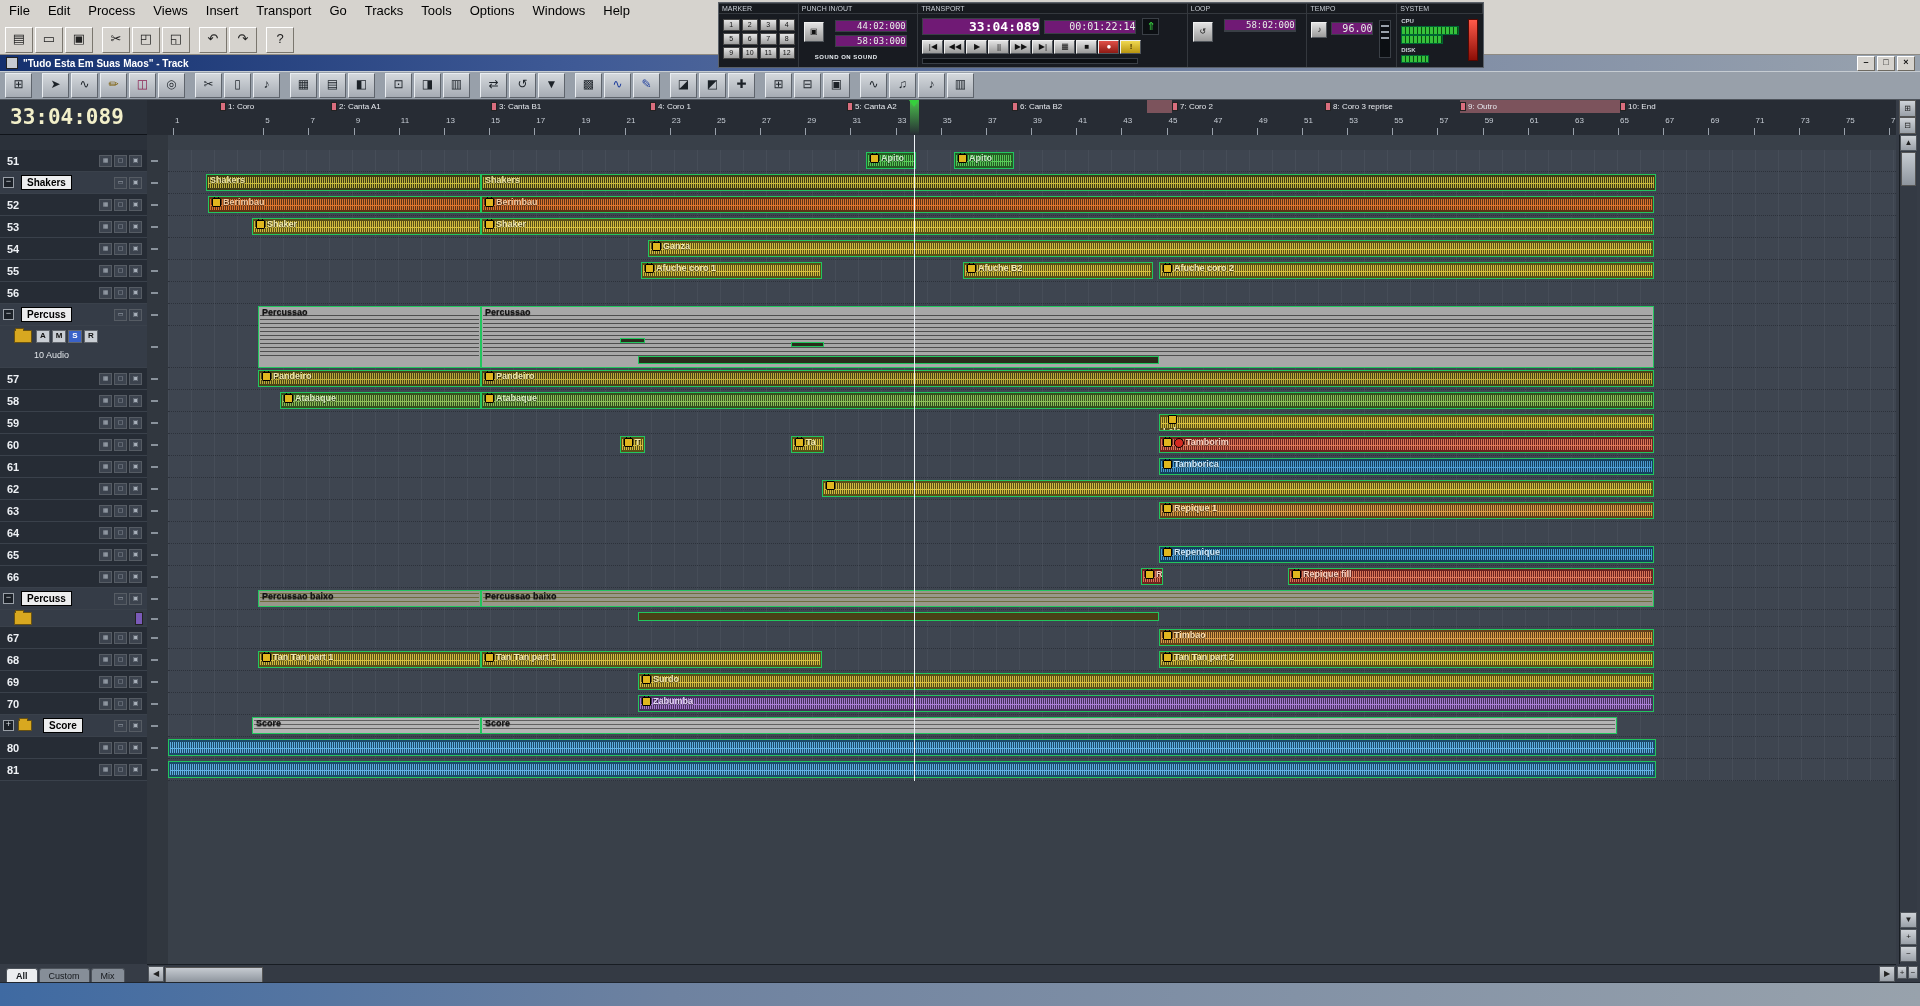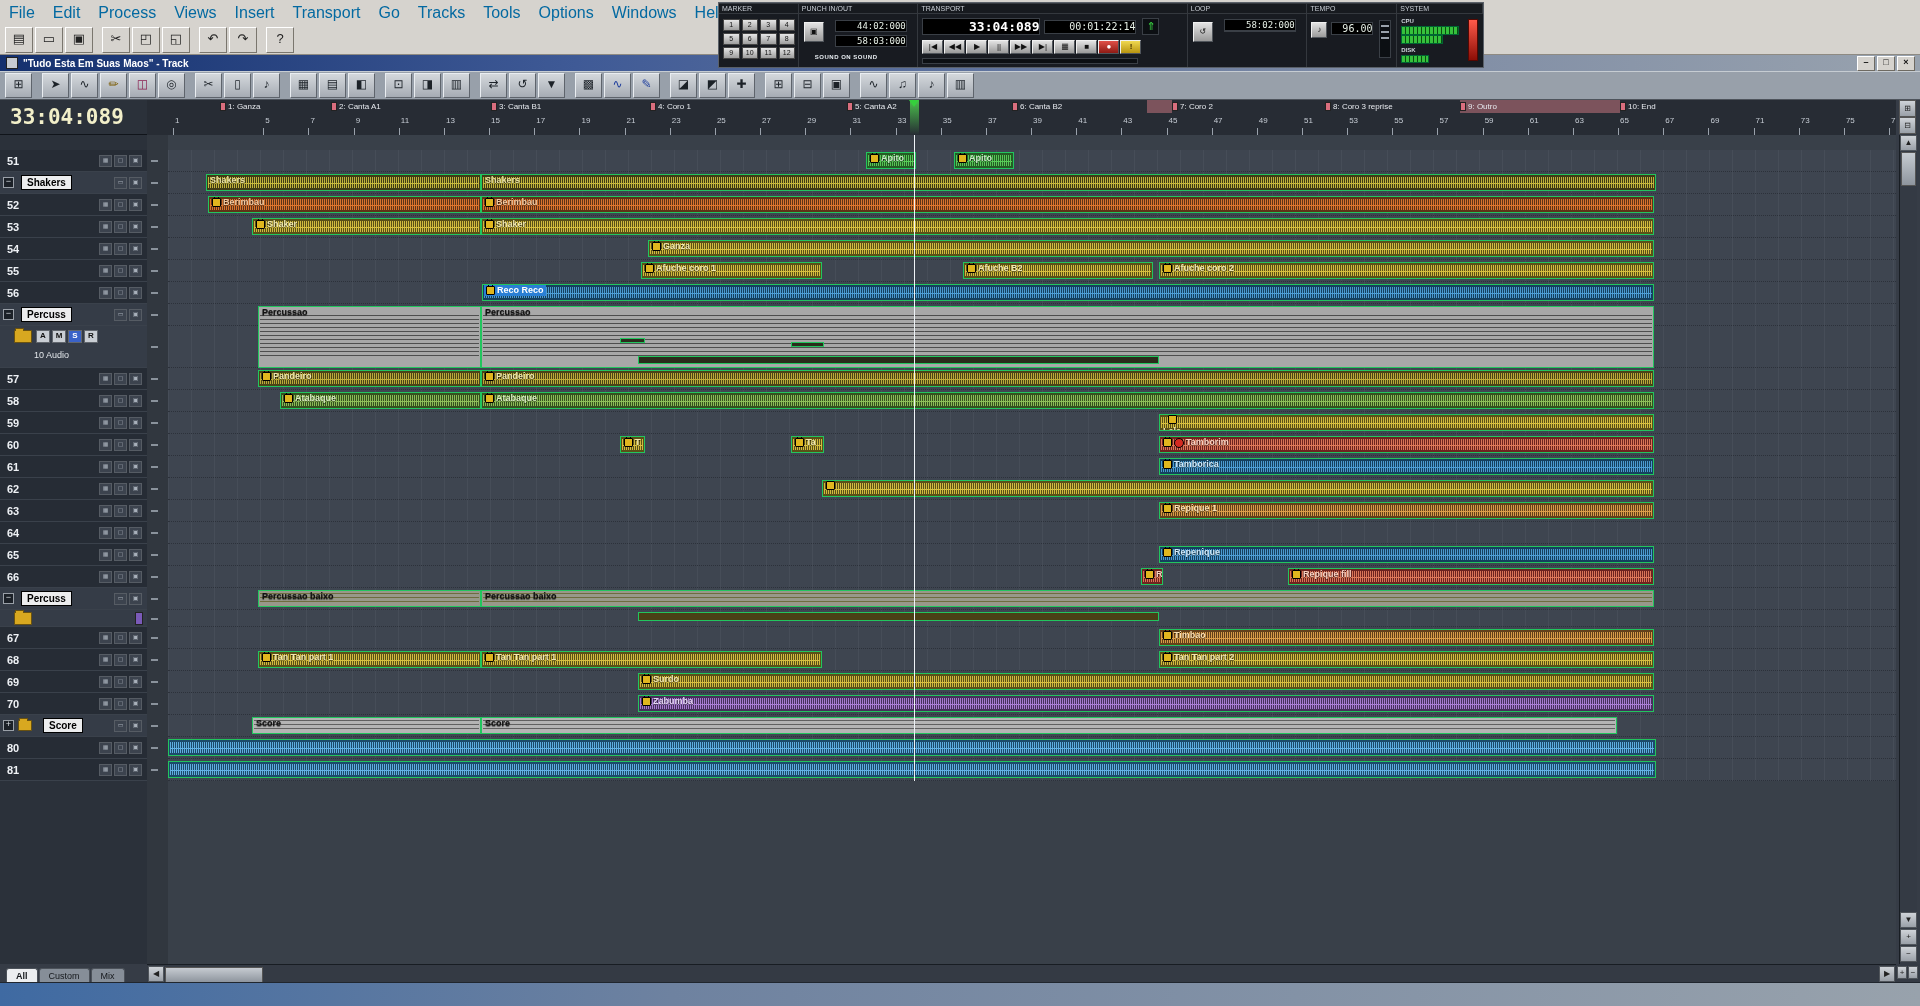--- a/index.html
+++ b/index.html
@@ -3,21 +3,21 @@
 <meta charset="utf-8">
 <style>
   html,body{margin:0;padding:0;}
   body{width:1920px;height:1006px;background:#363c46;font-family:"Liberation Sans",sans-serif;
        position:relative;overflow:hidden;-webkit-font-smoothing:none;}
   #root{position:absolute;inset:0;}
   .abs{position:absolute;}
 
   
   .menubar{left:0;top:0;width:1920px;height:25px;background:#d6d3ce;border-bottom:1px solid #9a968e;
-           display:flex;align-items:flex-end;font-size:16px;color:#0369a1;}
+           display:flex;align-items:flex-start;font-size:13px;color:#000000;}
   .menu-item{padding:3px 9px;cursor:default;}
   .toolbar2{left:0;top:25px;width:1920px;height:30px;background:#d6d3ce;border-bottom:1px solid #8e8a82;
             display:flex;align-items:center;padding-left:4px;box-sizing:border-box;}
   .tb-btn{width:26px;height:24px;margin:0 1px;background:#d6d3ce;border:1px solid;
           border-color:#ffffff #7a766e #7a766e #ffffff;font-size:13px;line-height:22px;text-align:center;color:#222;}
   .tb-sep{width:7px;height:24px;}
 
   .childtitle{left:0;top:55px;width:1920px;height:16px;
               background:linear-gradient(90deg,#14306e 0%,#3f5a96 30%,#7c8aa4 70%,#98a2ae 100%);
               color:#fff;font-size:10px;font-weight:bold;display:flex;align-items:center;padding-left:6px;box-sizing:border-box;}
@@ -35,21 +35,21 @@
   .mt-sep{width:8px;height:23px;}
 
   
   .tpanel{left:718px;top:2px;width:766px;height:66px;background:#101318;border:1px solid #5a6068;
           z-index:60;box-sizing:border-box;}
   .tp-heads{display:flex;height:11px;}
   .tp-h{border:1px solid #34383e;border-left:none;background:#171a1f;color:#c9ced5;font-size:7px;
         line-height:9px;padding-left:3px;box-sizing:border-box;position:relative;}
   .tp-body{display:flex;height:53px;background:#181b21;}
   .tp-sec{border-right:1px solid #34383e;position:relative;box-sizing:border-box;}
-  .disp{background:#000000;border:1px solid #3a3f46;color:#e6efe6;font-family:"DejaVu Sans Mono",monospace;
+  .disp{background:#701a75;border:1px solid #3a3f46;color:#e6efe6;font-family:"DejaVu Sans Mono",monospace;
         text-align:right;box-sizing:border-box;}
   .mk-grid{position:absolute;left:4px;top:5px;width:72px;display:grid;grid-template-columns:repeat(4,1fr);gap:2px;}
   .mk-btn{height:10px;background:linear-gradient(#e6e6e6,#9e9e9e);border:1px solid #444;
           font-size:7px;line-height:9px;text-align:center;color:#111;}
   .tp-btn{background:linear-gradient(#e2e2e2,#9a9a9a);border:1px solid;border-color:#f0f0f0 #50555b #50555b #f0f0f0;
           font-size:8px;text-align:center;color:#111;box-sizing:border-box;}
   .tpb{width:21px;height:14px;line-height:12px;margin-right:1px;}
   .tpb.rec{background:linear-gradient(#e05048,#8e1a14);color:#fff;}
   .tpb.excl{background:linear-gradient(#f0d850,#b89410);color:#402e00;font-weight:bold;}
   .sos{color:#e8edf2;font-size:6px;font-weight:bold;letter-spacing:.5px;}
@@ -302,21 +302,21 @@
 
   <div class="abs posdisp">33:04:089</div>
   <div class="abs ruler">
     <div id="ruler-bands">
         <div class="pink-band" style="left: 1313px; width: 160px;"></div>
         <div class="pink-band" style="left: 1000px; width: 25px;"></div>
       </div>
     <div id="ruler-markers">
         <div class="marker-flag" style="left: 73px;">
           <span class="flagbox"></span>
-          <span>1: Ganza</span>
+          <span>1: Coro</span>
         </div>
         <div class="marker-flag" style="left: 160px; padding-left: 24px;">
           <span class="flagbox"></span>
           <span>2: Canta A1</span>
         </div>
         <div class="marker-flag" style="left: 344px;">
           <span class="flagbox"></span>
           <span>3: Canta B1</span>
         </div>
         <div class="marker-flag" style="left: 503px;">
@@ -807,28 +807,20 @@
         </div>
       </div>
       <div class="clip" style="left: 991px; top: 127px; width: 495px; height: 17px; background: rgb(90, 80, 24);">
         <div class="wave" style="background: repeating-linear-gradient(90deg, rgb(216, 192, 64) 0px, rgb(216, 192, 64) 1px, rgba(0, 0, 0, 0) 1px, rgba(0, 0, 0, 0) 2px);"></div>
         <div class="cline" style="background: rgb(216, 192, 64);"></div>
         <div class="clip-label" style="color: rgb(241, 233, 178);">
           <span class="lock"></span>
           <span>Afuche coro 2</span>
         </div>
       </div>
-      <div class="clip" style="left: 314px; top: 149px; width: 1172px; height: 17px; background: rgb(21, 64, 94);">
-        <div class="wave" style="background: repeating-linear-gradient(90deg, rgb(78, 159, 214) 0px, rgb(78, 159, 214) 1px, rgba(0, 0, 0, 0) 1px, rgba(0, 0, 0, 0) 2px);"></div>
-        <div class="cline" style="background: rgb(78, 159, 214);"></div>
-        <div class="clip-label sel">
-          <span class="lock"></span>
-          <span>Reco Reco</span>
-        </div>
-      </div>
       <div class="clip" style="left: 90px; top: 171px; width: 223px; height: 62px; background: rgb(168, 168, 168);">
         <div class="wave" style="background: repeating-linear-gradient(rgb(74, 74, 74) 0px, rgb(74, 74, 74) 1px, rgba(0, 0, 0, 0) 1px, rgba(0, 0, 0, 0) 4px);"></div>
         <div class="clip-label" style="color: rgb(16, 16, 16);">
           <span>Percussao</span>
         </div>
       </div>
       <div class="clip" style="left: 313px; top: 171px; width: 1173px; height: 62px; background: rgb(168, 168, 168);">
         <div class="wave" style="background: repeating-linear-gradient(rgb(74, 74, 74) 0px, rgb(74, 74, 74) 1px, rgba(0, 0, 0, 0) 1px, rgba(0, 0, 0, 0) 4px);"></div>
         <div class="clip-label" style="color: rgb(16, 16, 16);">
           <span>Percussao</span>

